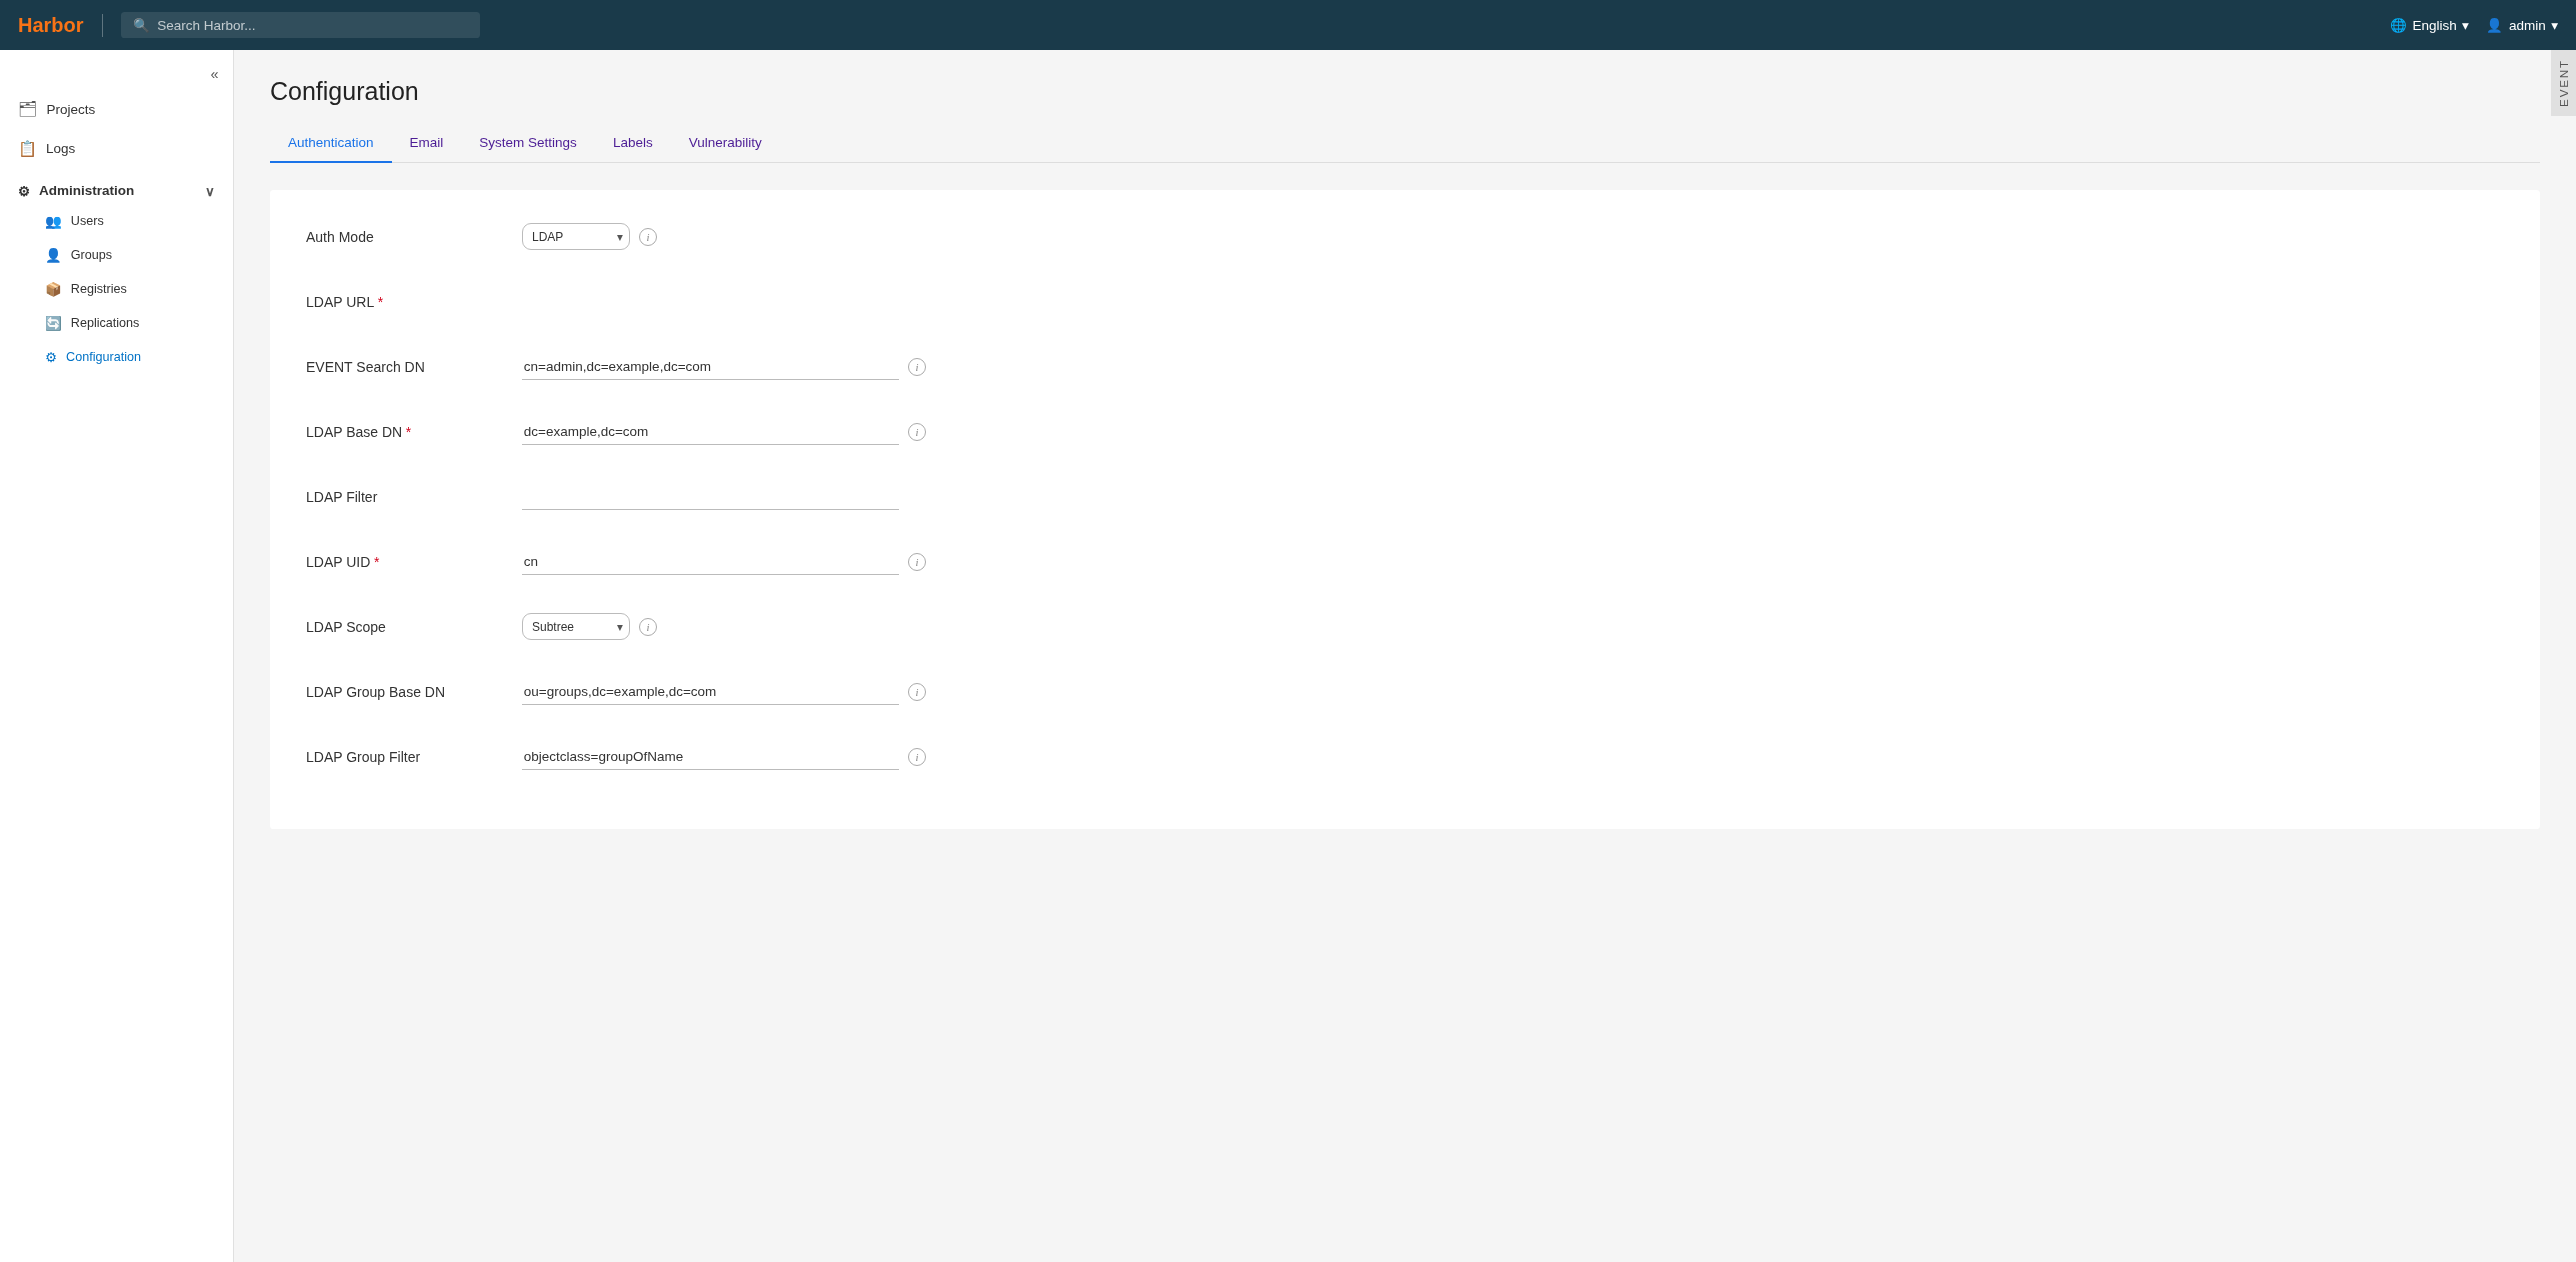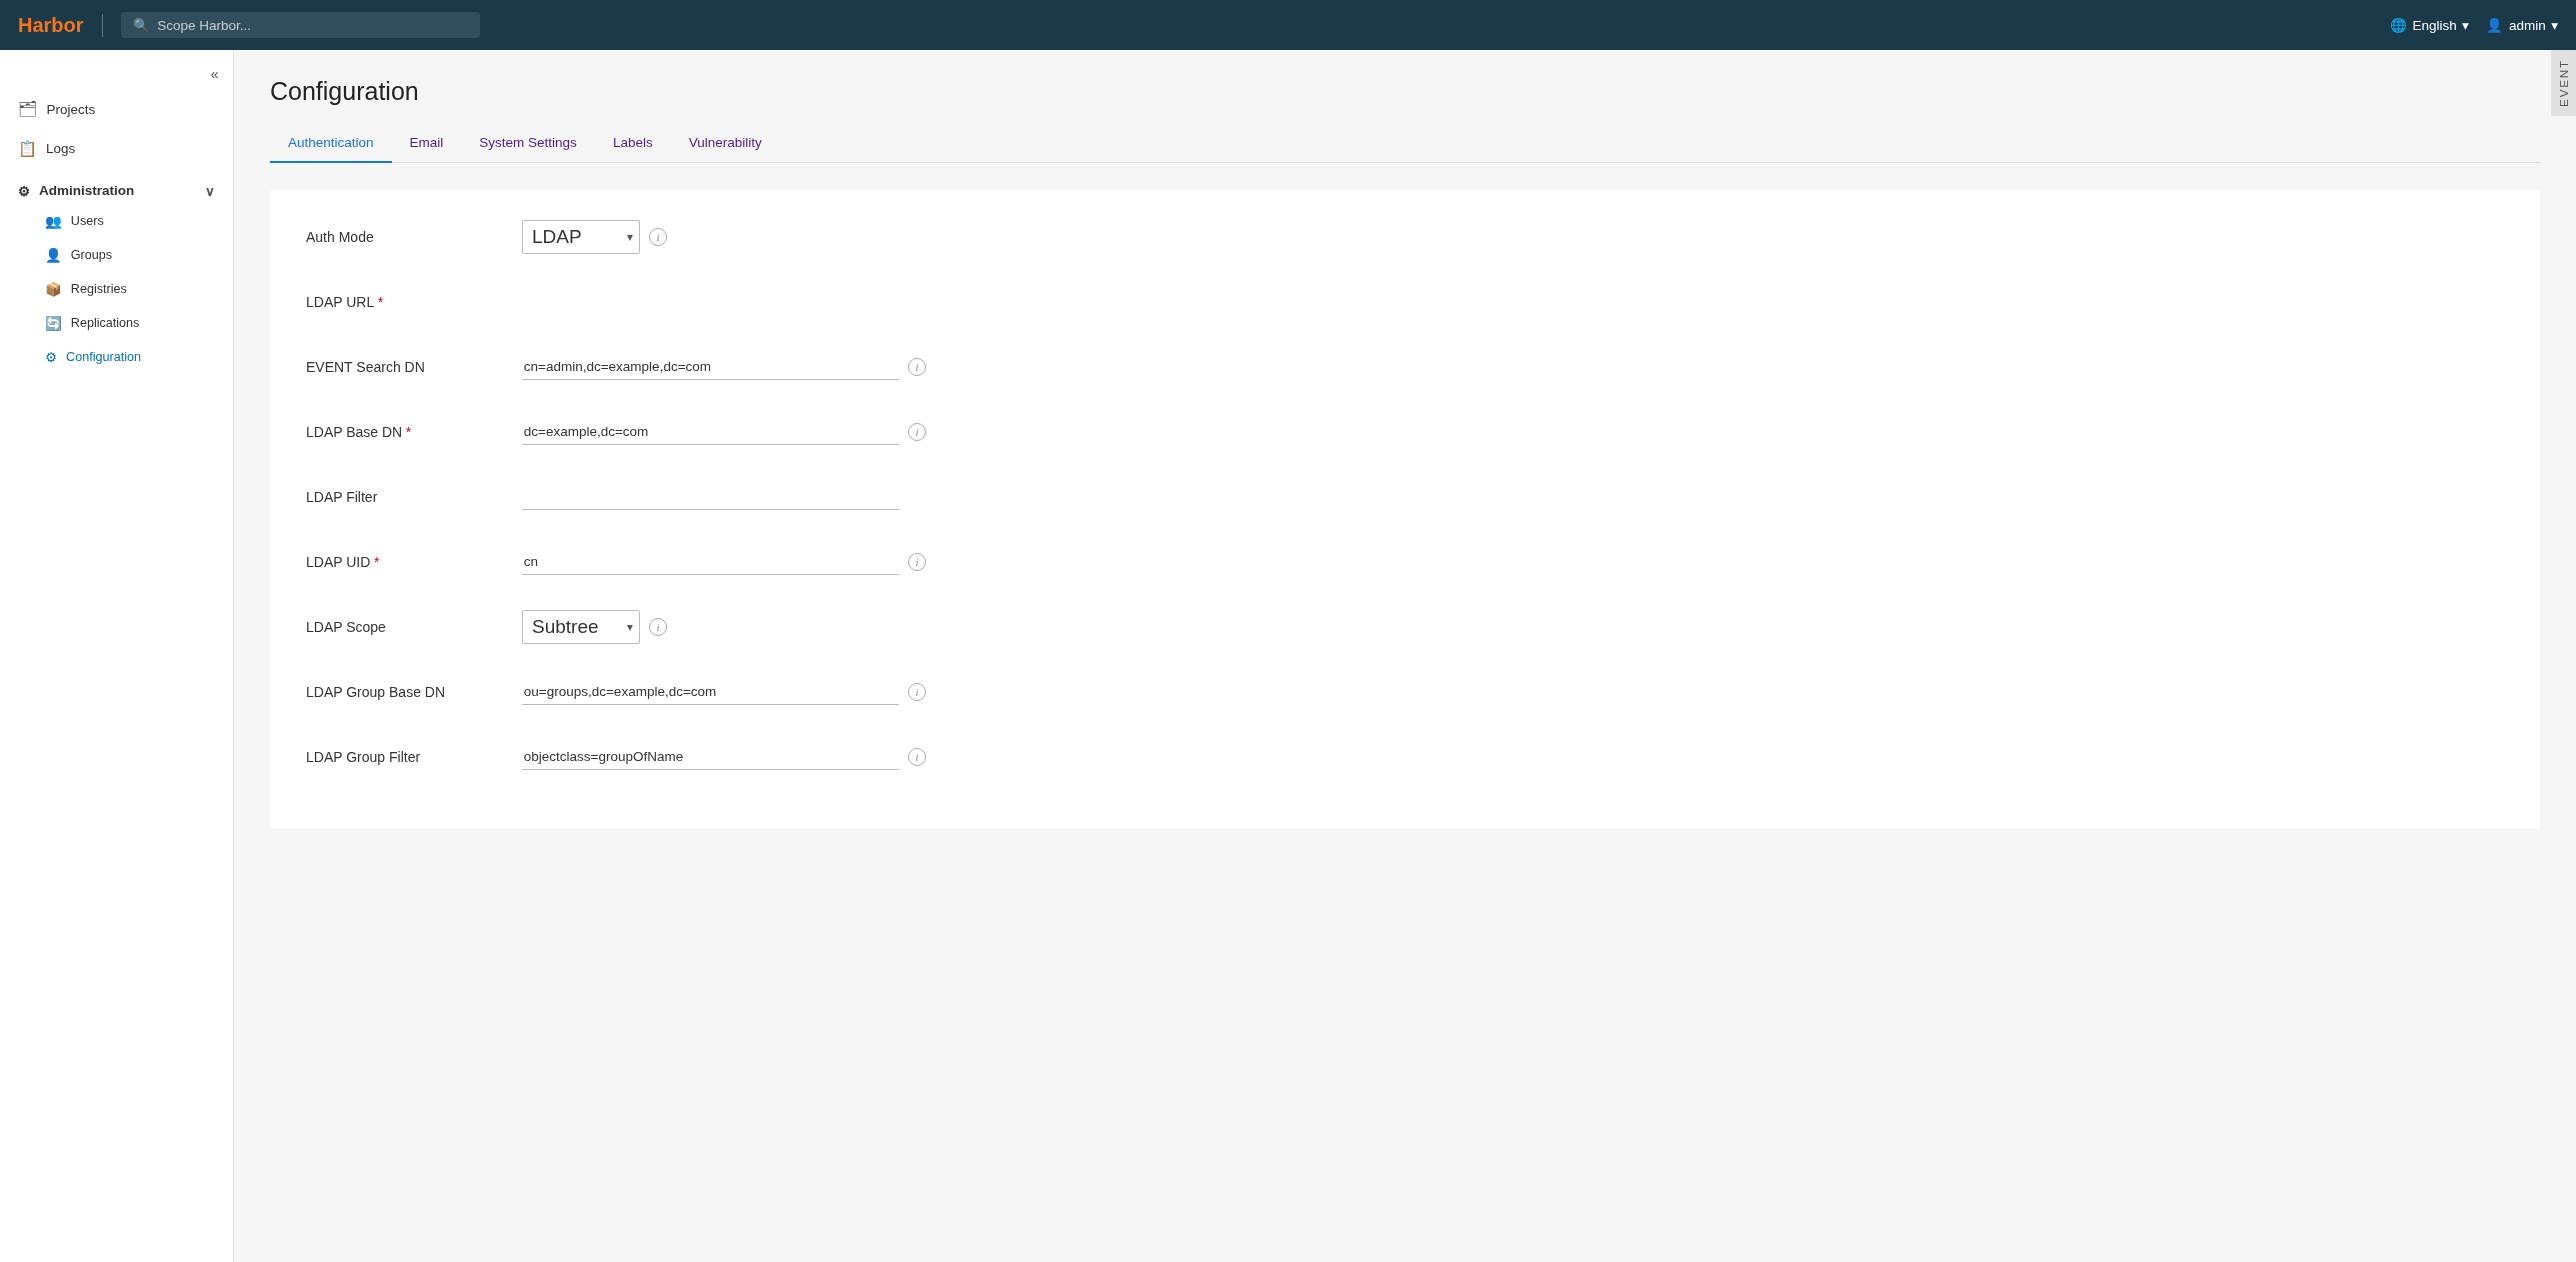--- a/index.html
+++ b/index.html
@@ -176,23 +176,23 @@
       border-bottom: 0.9px solid #bbb;
       background: transparent;
       font-size: 13.5px;
       padding: 5.4px 1.8px;
       color: #333;
       outline: none;
     }
     .form-select {
       border: 0.9px solid #bbb;
       background: white;
-      border-radius: 2px;
+      border-radius: 9px;
       padding: 5.4px 25px 5.4px 9px;
-      font-size: 19px;
+      font-size: 12px;
       color: #333;
       appearance: none;
       cursor: pointer;
       min-width: 108px;
       position: relative;
     }
     .select-wrap {
       position: relative;
       display: inline-flex;
       align-items: center;
@@ -243,21 +243,21 @@
       transform: rotate(180deg);
     }
   </style>
 </head>
 <body>
 
 <nav class="top-nav">
   <span class="top-nav-logo">Harbor</span>
   <div class="top-nav-search">
     <span>🔍</span>
-    <span>Scope Harbor...</span>
+    <span>Search Harbor...</span>
   </div>
   <div class="top-nav-right">
     <div class="top-nav-lang">
       <span>🌐</span>
       <span>English</span>
       <span>▾</span>
     </div>
     <div class="top-nav-user">
       <span>👤</span>
       <span>admin</span>

